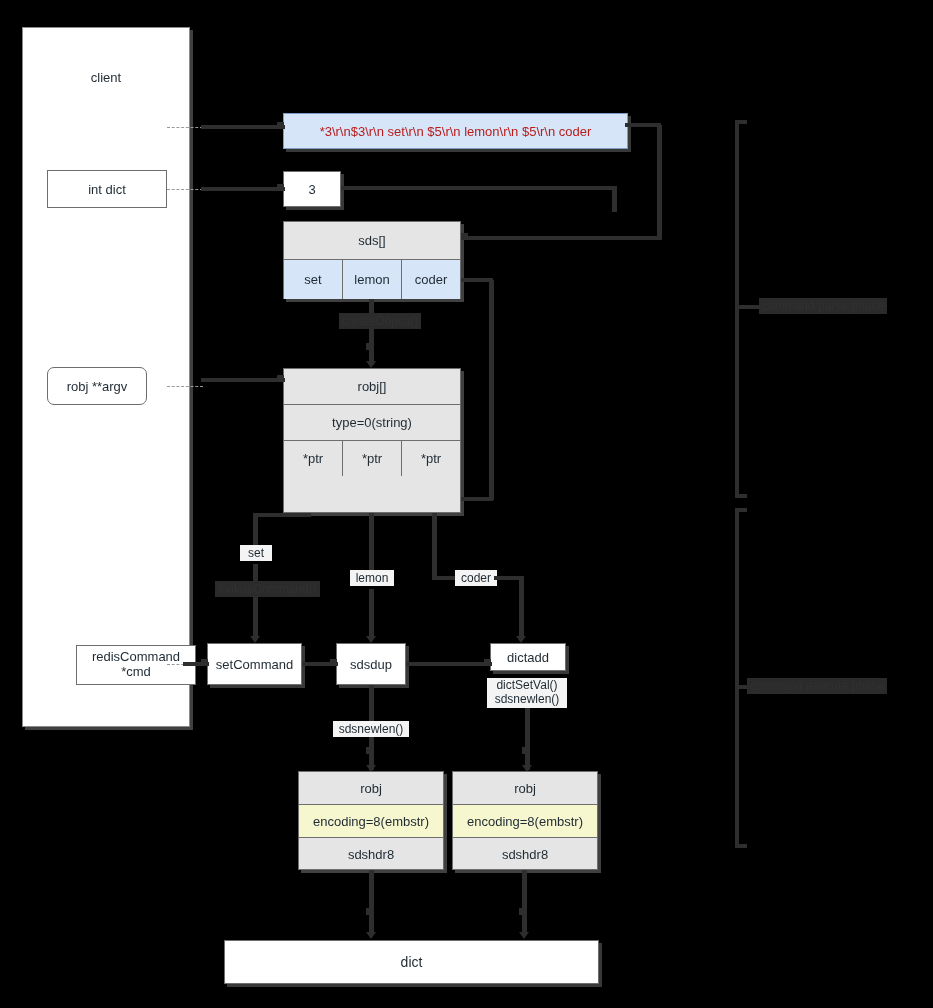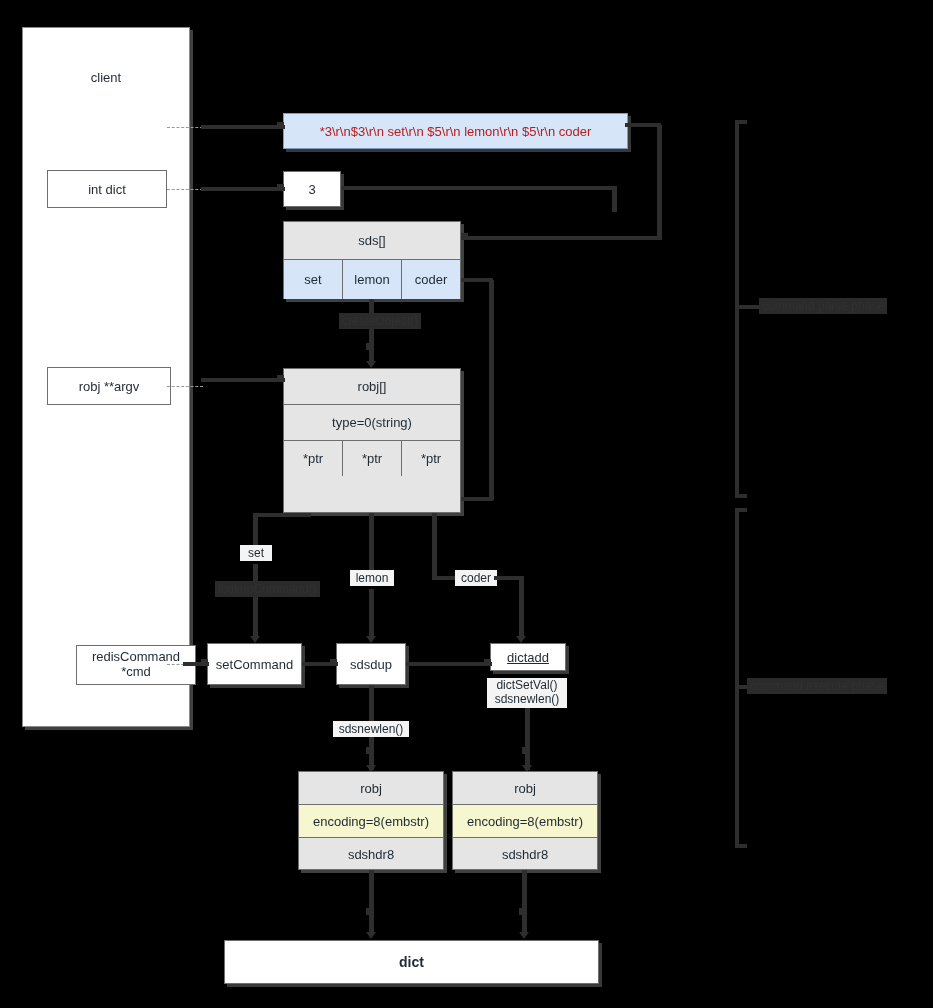--- a/index.html
+++ b/index.html
@@ -35,33 +35,33 @@
   .dim{position:absolute;color:#313131;font-size:12px;white-space:nowrap;
        background:#2b2b2b;padding:1px 3px;}
 
   .table{position:absolute;box-sizing:border-box;border:1px solid #6e6e6e;
          background:#e5e5e5;box-shadow:3px 3px 0 rgba(255,255,255,0.25);}
   .trow{display:flex;border-bottom:1px solid #6e6e6e;box-sizing:border-box;}
   .trow:last-child{border-bottom:none;}
   .tcell{flex:1;display:flex;align-items:center;justify-content:center;
          color:#1f2a33;font-size:13px;border-right:1px solid #6e6e6e;box-sizing:border-box;}
   .tcell:last-child{border-right:none;}
-  .bold{font-weight:bold;}
+  .bold{font-weight:normal;}
   .two-line{line-height:1.15;}
 </style>
 </head>
 <body>
 
 <div class="canvas">
 
   <div class="panel" style="left:22px;top:27px;width:168px;height:700px;"></div>
   <div class="panel-title" style="left:22px;top:70px;width:168px;">client</div>
 
   <div class="node" style="left:47px;top:170px;width:120px;height:38px;">int dict</div>
-  <div class="node" style="left:47px;top:367px;width:124px;height:38px;">robj **argv</div>
+  <div class="node" style="left:47px;top:367px;width:100px;height:38px;border-radius:7px;">robj **argv</div>
   <div class="node two-line" style="left:47px;top:645px;width:120px;height:40px;flex-direction:column;margin-left:29px;">
     <span>redisCommand</span>
     <span>*cmd</span>
   </div>
 
   <div class="dash" style="left:167px;top:127px;width:36px;"></div>
   <div class="dash" style="left:167px;top:189px;width:36px;"></div>
   <div class="dash" style="left:167px;top:386px;width:36px;"></div>
   <div class="dash" style="left:167px;top:664px;width:36px;"></div>
 
@@ -132,21 +132,21 @@
 
   <div class="ln lnv" style="left:432px;top:513px;width:5px;height:65px;"></div>
   <div class="ln lnh" style="left:432px;top:576px;width:28px;"></div>
   <div class="chip" style="left:455px;top:570px;width:42px;">coder</div>
   <div class="ln lnv" style="left:519px;top:578px;width:5px;height:61px;"></div>
   <div class="ln lnh" style="left:494px;top:576px;width:30px;"></div>
   <div class="arrow arrow-d" style="left:516px;top:636px;"></div>
 
   <div class="node sh" style="left:207px;top:643px;width:95px;height:42px;">setCommand</div>
   <div class="node sh" style="left:336px;top:643px;width:70px;height:42px;">sdsdup</div>
-  <div class="node sh" style="left:490px;top:643px;width:76px;height:28px;text-decoration:underline;">dictadd</div>
+  <div class="node sh" style="left:490px;top:643px;width:76px;height:28px;">dictadd</div>
 
   <div class="ln lnh" style="left:302px;top:662px;width:36px;"></div>
   <div class="nub" style="left:330px;top:659px;"></div>
   <div class="ln lnh" style="left:406px;top:662px;width:86px;"></div>
   <div class="nub" style="left:484px;top:659px;"></div>
   <div class="ln lnh" style="left:183px;top:662px;width:26px;"></div>
   <div class="nub" style="left:201px;top:659px;"></div>
 
   <div class="ln lnv" style="left:369px;top:685px;width:5px;height:85px;"></div>
   <div class="chip" style="left:333px;top:721px;width:76px;">sdsnewlen()</div>

